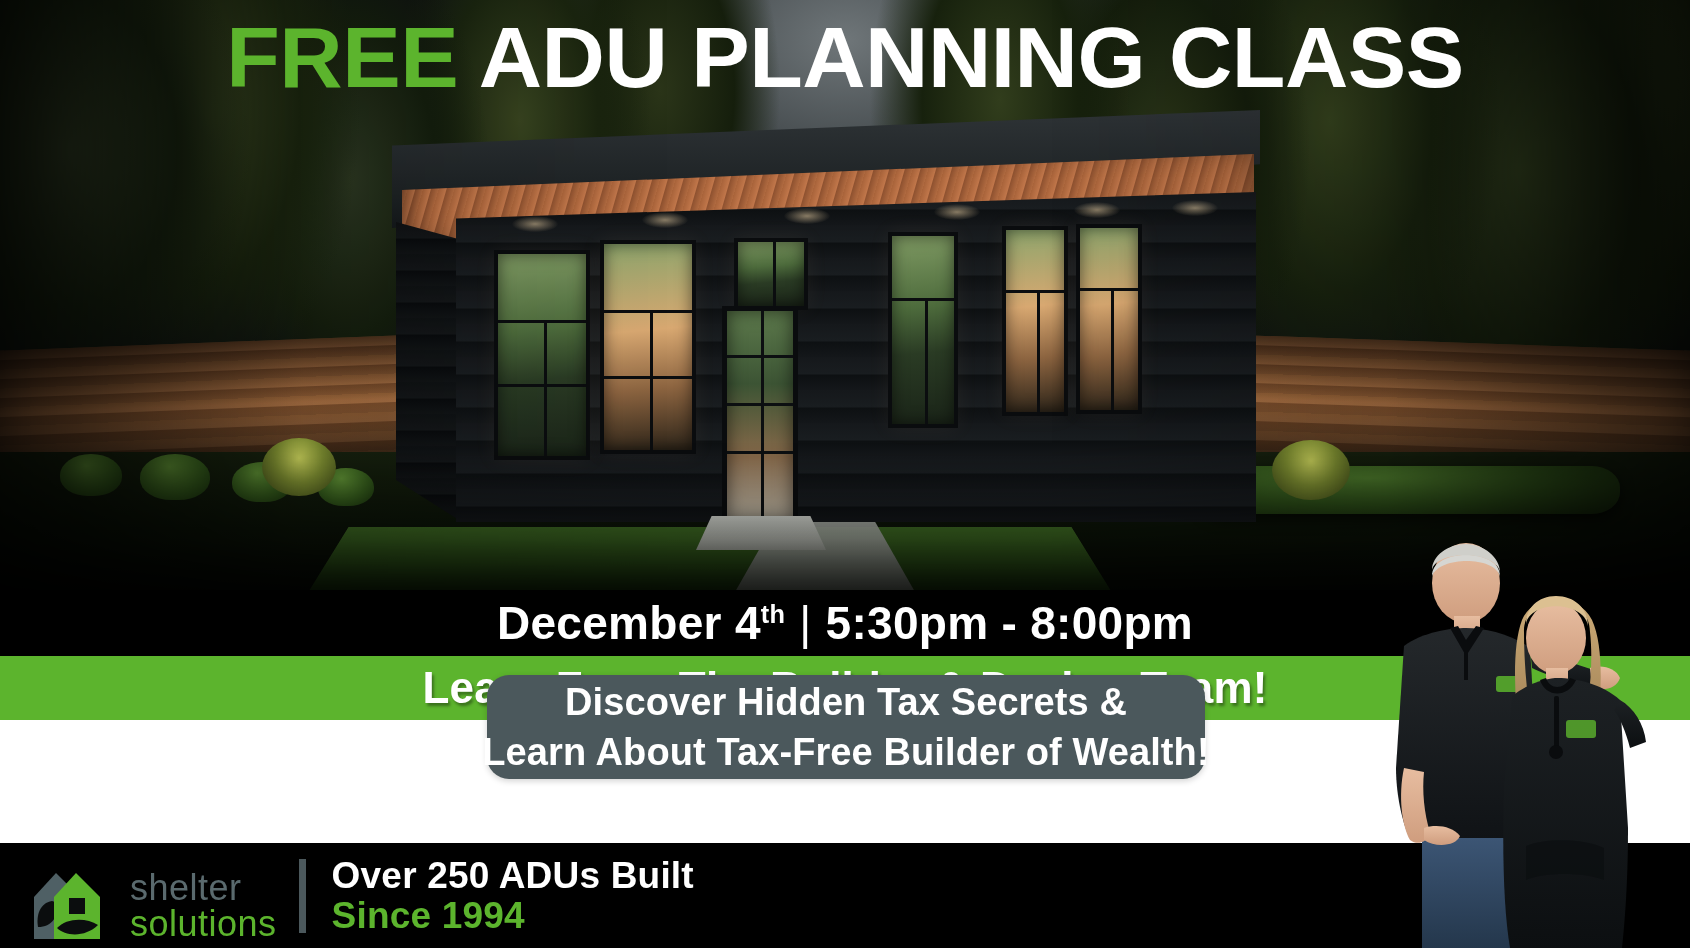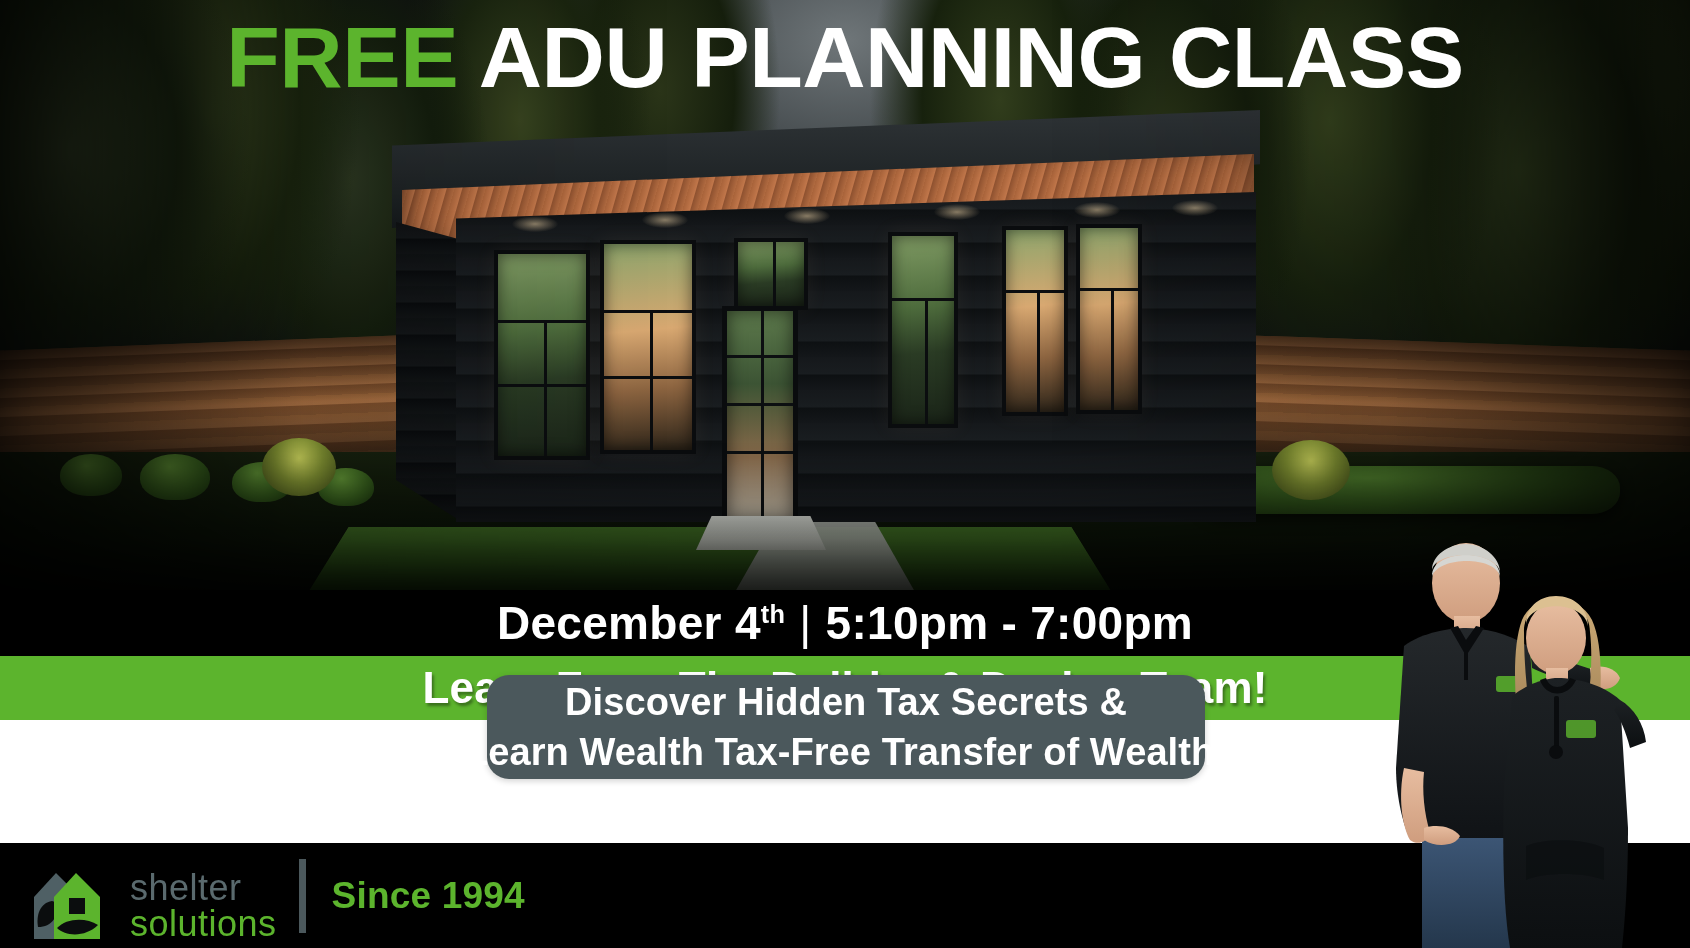--- a/index.html
+++ b/index.html
@@ -296,51 +296,52 @@
     <div class="forest-dark-edges"></div>
     <div class="hero-bottom-fade"></div>
   </div>
 
   <div class="headline">
     <span class="free">FREE</span><span class="rest"> ADU PLANNING CLASS</span>
   </div>
 
   <div class="date-bar">
     <div class="date-text">
-      <span>December 4</span><sup>th</sup><span class="date-sep">|</span><span>5:10pm - 7:00pm</span>
+      <span>December 4</span><sup>th</sup><span class="date-sep">|</span><span>5:30pm - 8:00pm</span>
     </div>
   </div>
 
   <div class="green-bar">
     <div class="green-text">Learn From The Builder &amp; Design Team!</div>
   </div>
 
   <div class="white-band"></div>
   <div class="callout">
     <div class="callout-line">Discover Hidden Tax Secrets &amp;</div>
-    <div class="callout-line">Learn Wealth Tax-Free Transfer of Wealth!</div>
+    <div class="callout-line">Learn About Tax-Free Builder of Wealth!</div>
   </div>
 
   <div class="footer-bar">
     <div class="logo-wrap">
       <svg class="logo-mark" viewBox="0 0 86 78">
         <path d="M4 30 L26 6 L44 24 L44 72 L4 72 Z" fill="#4f6065"></path>
         <path d="M22 34 C10 36 6 48 8 60 C22 60 28 50 28 36 Z" fill="#0b0d0e"></path>
         <path d="M24 30 L46 6 L70 30 L70 72 L24 72 Z" fill="#5cb42d"></path>
         <rect x="39" y="31" width="16" height="16" fill="#0b0d0e"></rect>
         <path d="M26 62 C34 50 56 48 70 58 L70 72 L26 72 Z" fill="#5cb42d"></path>
         <path d="M27 61 C36 51 56 50 68 58 C56 70 36 70 27 61 Z" fill="#0b0d0e"></path>
       </svg>
       <div class="logo-type">
         <span class="logo-shelter">shelter</span>
         <span class="logo-solutions">solutions</span>
       </div>
     </div>
     <div class="divider"></div>
     <div class="tagline">
+      <span class="tag-top">Over 250 ADUs Built</span>
       <span class="tag-bottom">Since 1994</span>
     </div>
   </div>
 
   <svg class="people" viewBox="0 0 330 420">
     <defs>
       <linearGradient id="skin" x1="0" y1="0" x2="0" y2="1">
         <stop offset="0%" stop-color="#e7bda0"></stop>
         <stop offset="100%" stop-color="#cf9d7e"></stop>
       </linearGradient>

